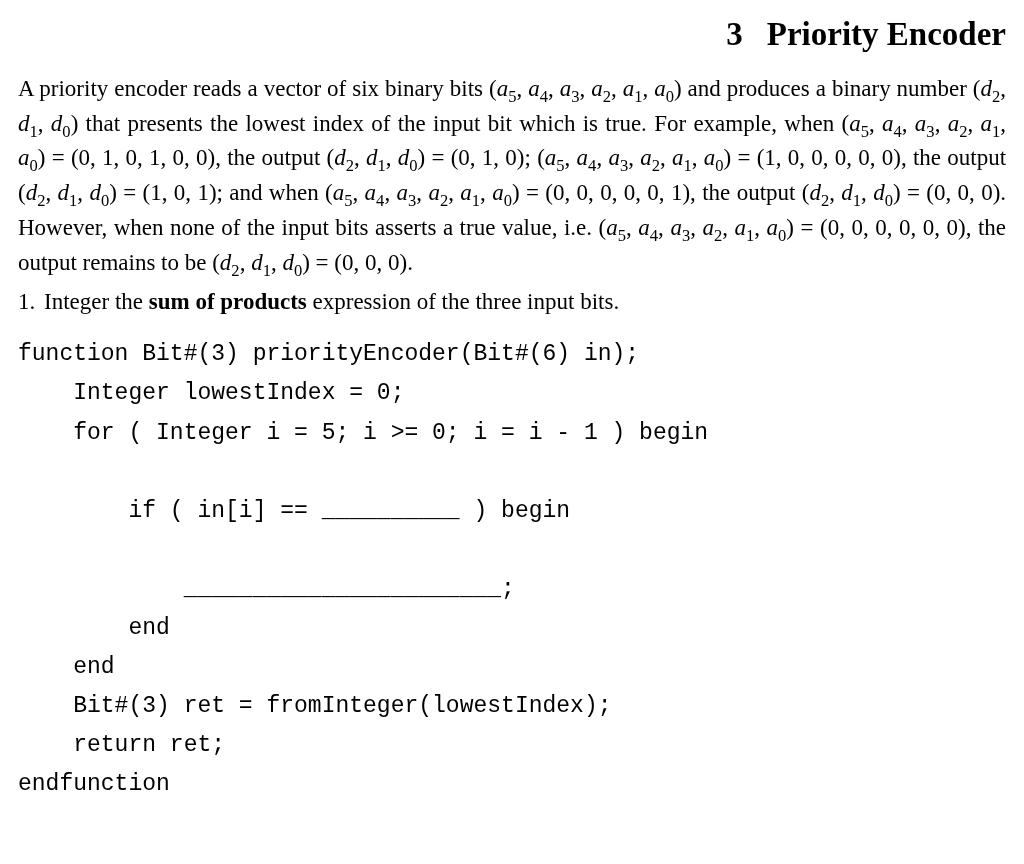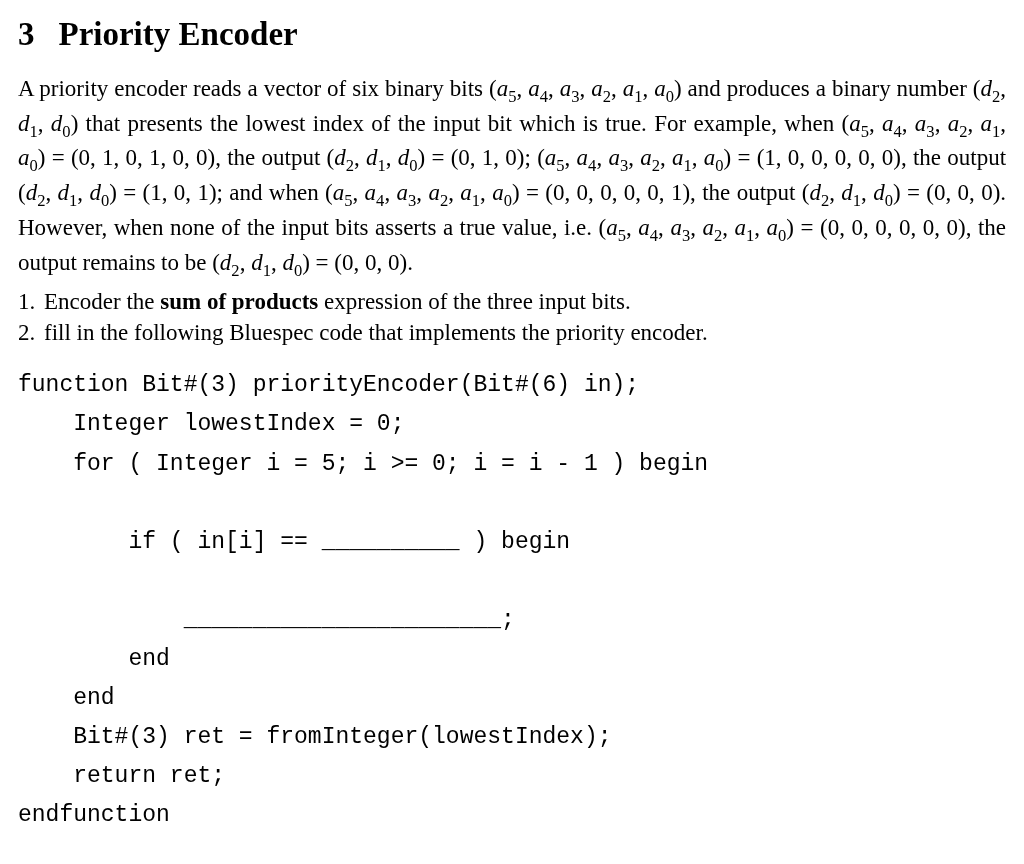--- a/index.html
+++ b/index.html
@@ -11,20 +11,21 @@
     width: 1024px;
     box-sizing: border-box;
     color: #000;
     background: #fff;
   }
   h2.section {
     font-family: "Times New Roman", Times, serif;
     font-weight: bold;
     font-size: 33px;
     margin: 0 0 16px 0;
+    text-align: right;
   }
   h2.section .num { margin-right: 24px; }
   p.body {
     margin: 16px 0 4px 0;
     text-align: justify;
   }
   .math { font-style: italic; font-family: "Times New Roman", Times, serif; }
   .sub { font-size: 0.72em; vertical-align: sub; font-style: normal; }
   ol.tasks {
     margin: 2px 0 18px 0;
@@ -47,22 +48,21 @@
 
 <h2 class="section">
   <span class="num">3</span><span>Priority Encoder</span>
 </h2>
 
 <p class="body">
 <span>A priority encoder reads a vector of six binary bits </span>(<span class="math">a</span><span class="sub">5</span>, <span class="math">a</span><span class="sub">4</span>, <span class="math">a</span><span class="sub">3</span>, <span class="math">a</span><span class="sub">2</span>, <span class="math">a</span><span class="sub">1</span>, <span class="math">a</span><span class="sub">0</span>)<span> and produces a binary number </span>(<span class="math">d</span><span class="sub">2</span>, <span class="math">d</span><span class="sub">1</span>, <span class="math">d</span><span class="sub">0</span>)<span> that presents the lowest index of the input bit which is true. For example, when </span>(<span class="math">a</span><span class="sub">5</span>, <span class="math">a</span><span class="sub">4</span>, <span class="math">a</span><span class="sub">3</span>, <span class="math">a</span><span class="sub">2</span>, <span class="math">a</span><span class="sub">1</span>, <span class="math">a</span><span class="sub">0</span>) = <span>(0, 1, 0, 1, 0, 0)</span><span>, the output </span>(<span class="math">d</span><span class="sub">2</span>, <span class="math">d</span><span class="sub">1</span>, <span class="math">d</span><span class="sub">0</span>) = <span>(0, 1, 0)</span><span>; </span>(<span class="math">a</span><span class="sub">5</span>, <span class="math">a</span><span class="sub">4</span>, <span class="math">a</span><span class="sub">3</span>, <span class="math">a</span><span class="sub">2</span>, <span class="math">a</span><span class="sub">1</span>, <span class="math">a</span><span class="sub">0</span>) = <span>(1, 0, 0, 0, 0, 0)</span><span>, the output </span>(<span class="math">d</span><span class="sub">2</span>, <span class="math">d</span><span class="sub">1</span>, <span class="math">d</span><span class="sub">0</span>) = <span>(1, 0, 1)</span><span>; and when </span>(<span class="math">a</span><span class="sub">5</span>, <span class="math">a</span><span class="sub">4</span>, <span class="math">a</span><span class="sub">3</span>, <span class="math">a</span><span class="sub">2</span>, <span class="math">a</span><span class="sub">1</span>, <span class="math">a</span><span class="sub">0</span>) = <span>(0, 0, 0, 0, 0, 1)</span><span>, the output </span>(<span class="math">d</span><span class="sub">2</span>, <span class="math">d</span><span class="sub">1</span>, <span class="math">d</span><span class="sub">0</span>) = <span>(0, 0, 0)</span><span>. However, when none of the input bits asserts a true value, i.e. </span>(<span class="math">a</span><span class="sub">5</span>, <span class="math">a</span><span class="sub">4</span>, <span class="math">a</span><span class="sub">3</span>, <span class="math">a</span><span class="sub">2</span>, <span class="math">a</span><span class="sub">1</span>, <span class="math">a</span><span class="sub">0</span>) = <span>(0, 0, 0, 0, 0, 0)</span><span>, the output remains to be </span>(<span class="math">d</span><span class="sub">2</span>, <span class="math">d</span><span class="sub">1</span>, <span class="math">d</span><span class="sub">0</span>) = <span>(0, 0, 0)</span><span>.</span>
 </p>
 
 <ol class="tasks">
-  <li><span class="lnum">1.</span><span>Encoder the </span><span class="bold">sum of products</span><span> expression of the three input bits.</span></li>
-  <li><span class="lnum">2.</span><span>fill in the following Bluespec code that implements the priority encoder.</span></li>
+  <li><span class="lnum">1.</span><span>Integer the </span><span class="bold">sum of products</span><span> expression of the three input bits.</span></li>
 </ol>
 
 <pre class="code"><span>function Bit#(3) priorityEncoder(Bit#(6) in);</span>
 <span>    Integer lowestIndex = 0;</span>
 <span>    for ( Integer i = 5; i &gt;= 0; i = i - 1 ) begin</span>
 <span></span>
 <span>        if ( in[i] == __________ ) begin</span>
 <span></span>
 <span>            _______________________;</span>
 <span>        end</span>

